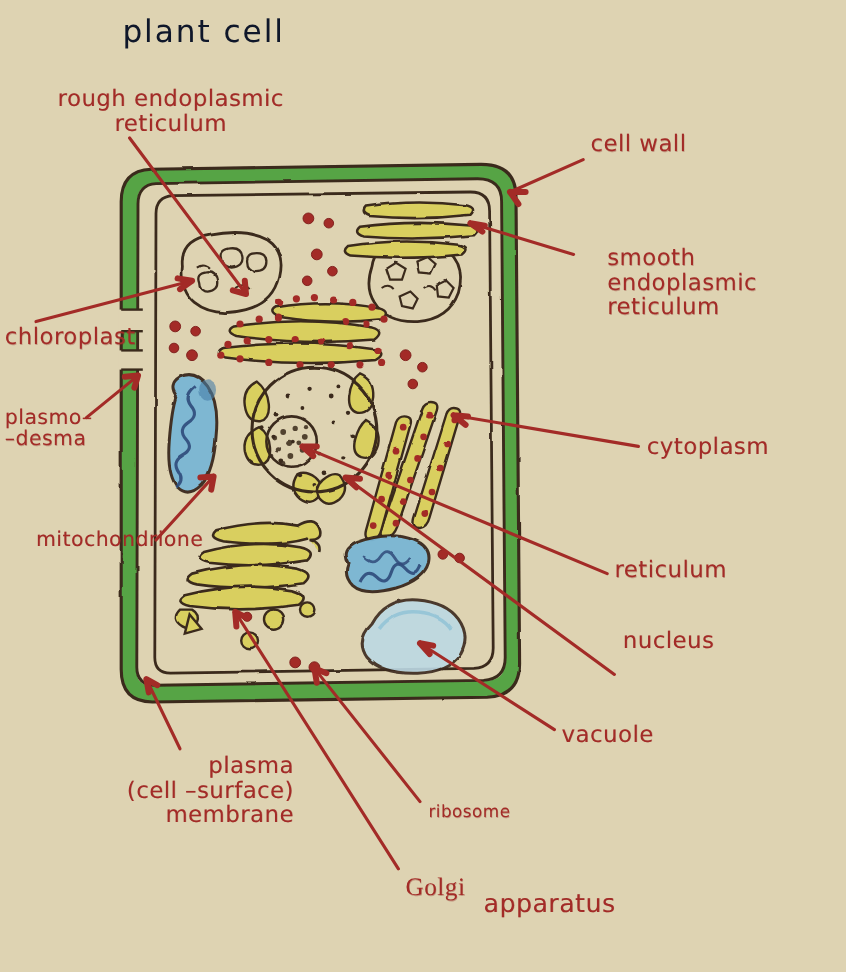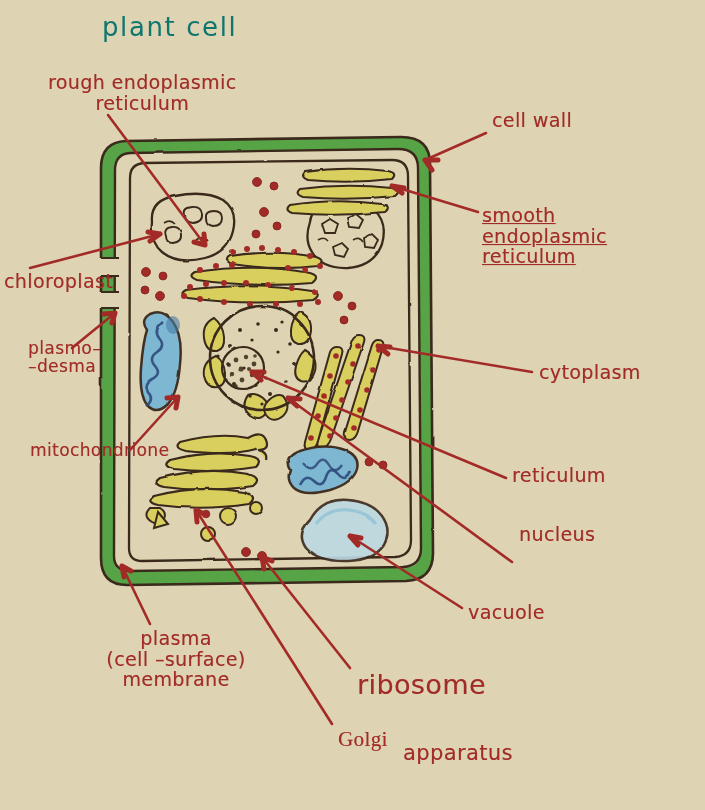--- a/index.html
+++ b/index.html
@@ -19,21 +19,21 @@
     font-family:"DejaVu Sans", sans-serif;
     font-size:19px;
     line-height:1.08;
     letter-spacing:0.4px;
     white-space:nowrap;
     text-shadow:0.4px 0.3px 0 rgba(140,40,35,.35);
   }
   .lbl.ctr{text-align:center;}
   #title{
     position:absolute;
-    color:#0f766e;
+    color:#0f172a;
     font-size:26px;
     letter-spacing:1.6px;
     font-family:"DejaVu Sans", sans-serif;
     white-space:nowrap;
   }
 </style>
 </head>
 <body>
 
 <div id="stage">
@@ -310,31 +310,31 @@
 
   <div class="lbl" style="left:48px;top:72px;text-align:center;">
     <div>rough endoplasmic</div>
     <div class="ctr">reticulum</div>
   </div>
 
   <div class="lbl" style="left:492px;top:110px;">
     <div>cell wall</div>
   </div>
 
-  <div class="lbl" style="left:482px;top:205px;text-decoration:underline;">
+  <div class="lbl" style="left:506px;top:205px;">
     <div>smooth</div>
     <div>endoplasmic</div>
     <div>reticulum</div>
   </div>
 
   <div class="lbl" style="left:4px;top:271px;">
     <div>chloroplast</div>
   </div>
 
-  <div class="lbl" style="left:4px;top:339px;font-size:17px;margin-left:24px;">
+  <div class="lbl" style="left:4px;top:339px;font-size:17px;">
     <div>plasmo–</div>
     <div>–desma</div>
   </div>
 
   <div class="lbl" style="left:539px;top:362px;">
     <div>cytoplasm</div>
   </div>
 
   <div class="lbl" style="left:2px;top:441px;font-size:17px;margin-left:28px;">
     <div>mitochondrione</div>
@@ -345,27 +345,27 @@
   </div>
 
   <div class="lbl" style="left:519px;top:524px;">
     <div>nucleus</div>
   </div>
 
   <div class="lbl" style="left:468px;top:602px;">
     <div>vacuole</div>
   </div>
 
-  <div class="lbl ctr" style="left:76px;top:628px;width:200px;">
+  <div class="lbl ctr" style="left:45px;top:628px;width:200px;text-align:right;">
     <div>plasma</div>
     <div>(cell –surface)</div>
     <div>membrane</div>
   </div>
 
-  <div class="lbl" style="left:357px;top:670px;font-size:27px;">
+  <div class="lbl" style="left:357px;top:670px;font-size:14px;">
     <div>ribosome</div>
   </div>
 
   <div class="lbl" style="left:338px;top:728px;font-size:21px;">
     <div style="display:inline-block;font-family:Liberation Serif, serif;">Golgi</div>
     <div style="display:inline-block;margin-left:8px;position:relative;top:14px;">apparatus</div>
   </div>
 
 </div>
 

